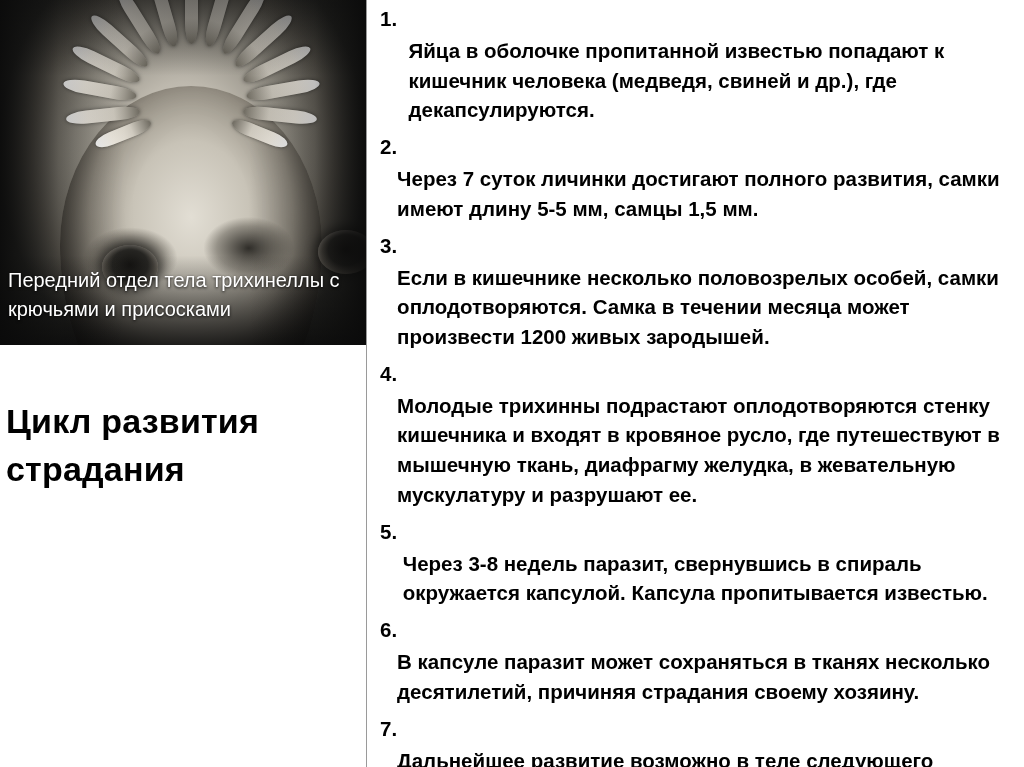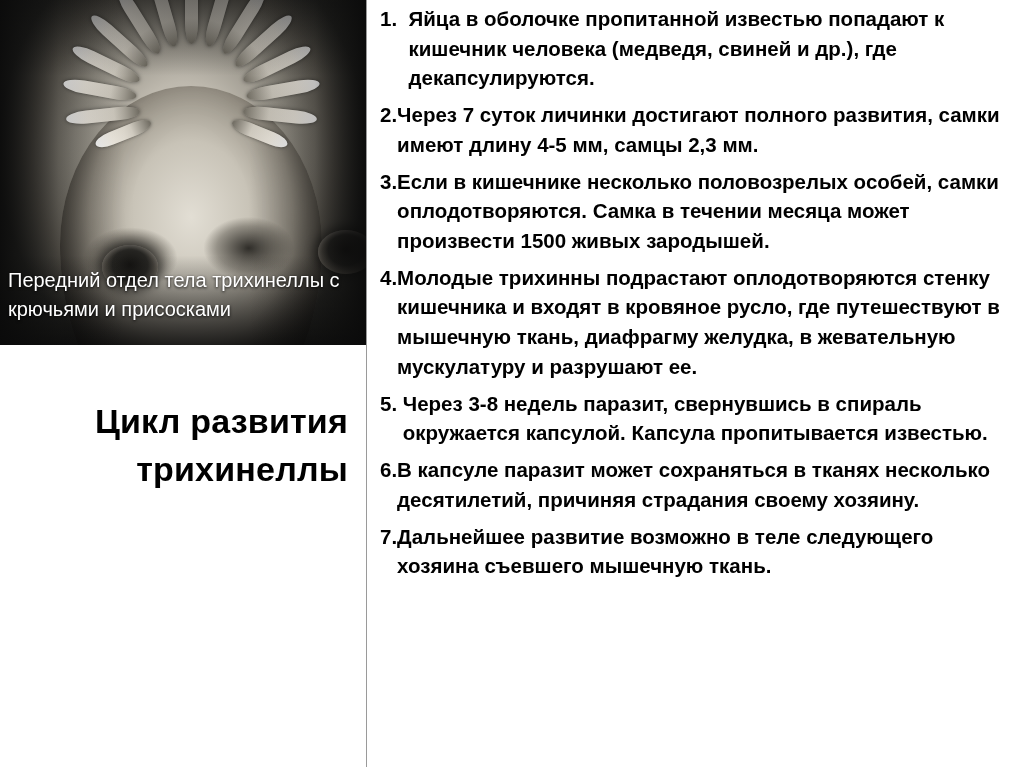--- a/index.html
+++ b/index.html
@@ -101,21 +101,21 @@
     bottom: 22px;
     width: 340px;
     color: #ffffff;
     font-size: 20px;
     line-height: 1.42;
     text-shadow: 0 1px 3px rgba(0,0,0,0.9);
   }
 
   .title-block {
     padding: 52px 18px 0 6px;
-    text-align: right;
+    text-align: left;
   }
   .title-block .line {
     font-size: 34px;
     font-weight: bold;
     color: #000000;
     line-height: 1.42;
     letter-spacing: 0.2px;
   }
 
   
@@ -142,20 +142,21 @@
     font-weight: bold;
     color: #000000;
     line-height: 1.45;
   }
   .item .num {
     flex: 0 0 auto;
     white-space: pre;
   }
   .item .txt {
     flex: 1 1 auto;
+    margin-top: 32px;
   }
   
   .item .txt { padding-left: 0; }
   .item-1 .txt { text-indent: 0; }
 </style>
 </head>
 <body>
 
 <div class="slide">
 
@@ -181,38 +182,38 @@
         <span class="hook" style="transform:rotate(-112deg) translateY(-44px) scaleY(0.8)"></span>
       </div>
       <div class="sucker left"></div>
       <div class="sucker right"></div>
       <div class="vignette"></div>
       <div class="photo-caption">Передний отдел тела трихинеллы с крючьями и присосками</div>
     </div>
 
     <div class="title-block">
       <div class="line">Цикл развития</div>
-      <div class="line">трихинеллы</div>
+      <div class="line">страдания</div>
     </div>
   </div>
 
   <div class="divider"></div>
 
   <div class="right-col">
     <div class="item item-1">
       <span class="num">1.  </span>
       <span class="txt">Яйца в оболочке пропитанной известью попадают к кишечник человека  (медведя, свиней и др.), где декапсулируются.</span>
     </div>
     <div class="item">
       <span class="num">2.</span>
-      <span class="txt">Через 7 суток личинки достигают полного развития, самки имеют длину 4-5 мм, самцы 2,3 мм.</span>
+      <span class="txt">Через 7 суток личинки достигают полного развития, самки имеют длину 5-5 мм, самцы 1,5 мм.</span>
     </div>
     <div class="item">
       <span class="num">3.</span>
-      <span class="txt">Если в кишечнике несколько половозрелых особей, самки оплодотворяются. Самка в течении месяца  может произвести 1500 живых зародышей.</span>
+      <span class="txt">Если в кишечнике несколько половозрелых особей, самки оплодотворяются. Самка в течении месяца  может произвести 1200 живых зародышей.</span>
     </div>
     <div class="item">
       <span class="num">4.</span>
       <span class="txt">Молодые трихинны подрастают оплодотворяются стенку кишечника и входят в кровяное русло, где путешествуют в мышечную ткань, диафрагму желудка, в жевательную мускулатуру и разрушают ее.</span>
     </div>
     <div class="item">
       <span class="num">5. </span>
       <span class="txt">Через 3-8 недель паразит, свернувшись в спираль окружается капсулой. Капсула пропитывается известью.</span>
     </div>
     <div class="item">

